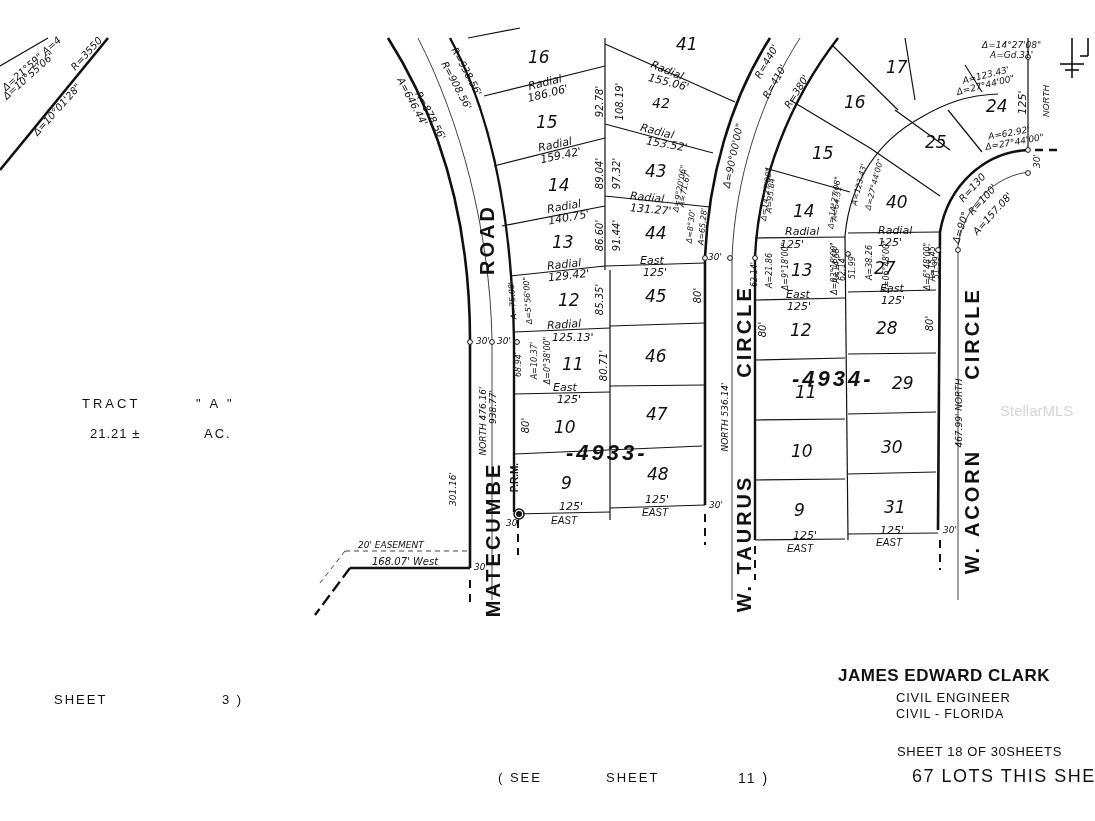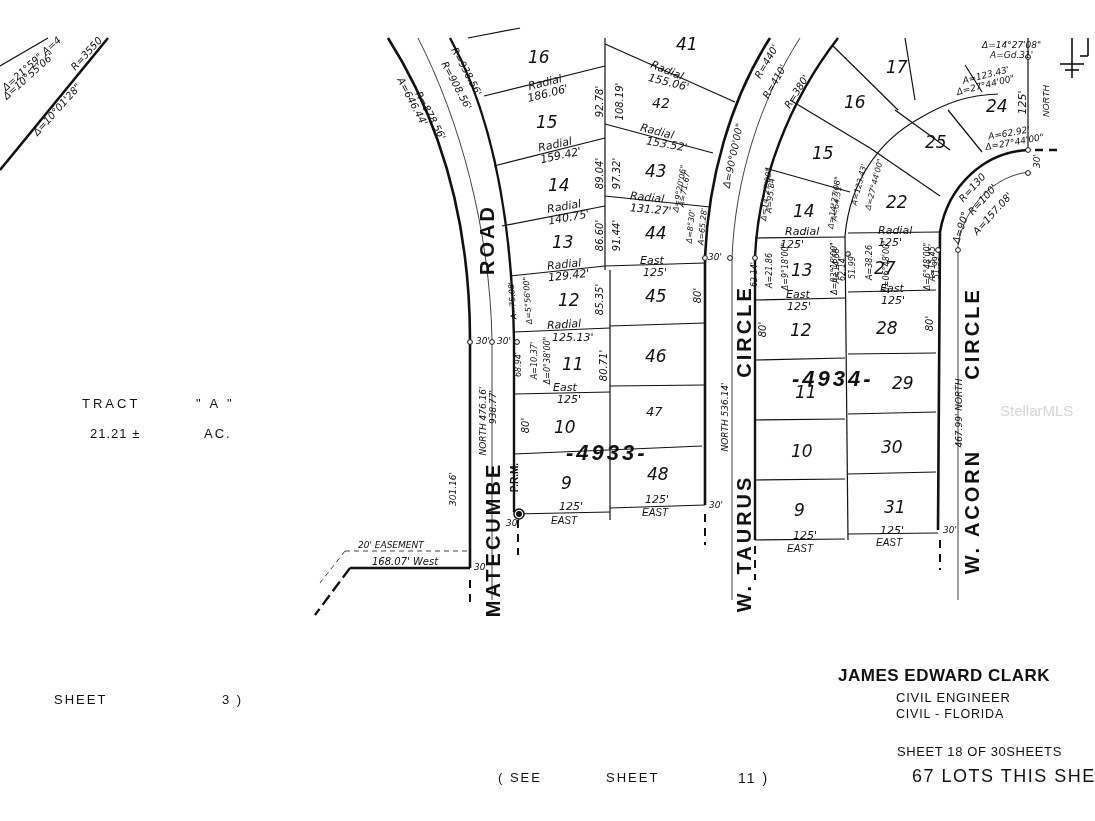--- a/index.html
+++ b/index.html
@@ -142,21 +142,21 @@
 <div class="lbl hand" style="left:558px;top:290px;font-size:17px;">12</div>
 <div class="lbl hand" style="left:562px;top:354px;font-size:17px;">11</div>
 <div class="lbl hand" style="left:554px;top:417px;font-size:17px;">10</div>
 <div class="lbl hand" style="left:561px;top:473px;font-size:17px;">9</div>
 <div class="lbl hand" style="left:676px;top:34px;font-size:17px;">41</div>
 <div class="lbl hand" style="left:652px;top:95px;font-size:14px;">42</div>
 <div class="lbl hand" style="left:645px;top:161px;font-size:17px;">43</div>
 <div class="lbl hand" style="left:645px;top:223px;font-size:17px;">44</div>
 <div class="lbl hand" style="left:645px;top:286px;font-size:17px;">45</div>
 <div class="lbl hand" style="left:645px;top:346px;font-size:17px;">46</div>
-<div class="lbl hand" style="left:646px;top:404px;font-size:13px;">47</div>
+<div class="lbl hand" style="left:646px;top:404px;font-size:17px;">47</div>
 <div class="lbl hand" style="left:647px;top:464px;font-size:17px;">48</div>
 
 <div class="lbl hand" style="left:528px;top:76px;font-size:11px;transform:rotate(-14deg);">Radial</div>
 <div class="lbl hand" style="left:527px;top:87px;font-size:11px;transform:rotate(-14deg);">186.06'</div>
 <div class="lbl hand" style="left:538px;top:138px;font-size:11px;transform:rotate(-12deg);">Radial</div>
 <div class="lbl hand" style="left:540px;top:149px;font-size:11px;transform:rotate(-12deg);">159.42'</div>
 <div class="lbl hand" style="left:547px;top:200px;font-size:11px;transform:rotate(-10deg);">Radial</div>
 <div class="lbl hand" style="left:548px;top:211px;font-size:11px;transform:rotate(-10deg);">140.75'</div>
 <div class="lbl hand" style="left:547px;top:258px;font-size:11px;transform:rotate(-6deg);">Radial</div>
 <div class="lbl hand" style="left:548px;top:269px;font-size:11px;transform:rotate(-6deg);">129.42'</div>
@@ -189,21 +189,21 @@
 <div class="lbl hand" style="left:886px;top:57px;font-size:17px;">17</div>
 <div class="lbl hand" style="left:844px;top:92px;font-size:17px;">16</div>
 <div class="lbl hand" style="left:812px;top:143px;font-size:17px;">15</div>
 <div class="lbl hand" style="left:793px;top:201px;font-size:17px;">14</div>
 <div class="lbl hand" style="left:791px;top:260px;font-size:17px;">13</div>
 <div class="lbl hand" style="left:790px;top:320px;font-size:17px;">12</div>
 <div class="lbl hand" style="left:795px;top:382px;font-size:17px;">11</div>
 <div class="lbl hand" style="left:791px;top:441px;font-size:17px;">10</div>
 <div class="lbl hand" style="left:794px;top:500px;font-size:17px;">9</div>
 <div class="lbl hand" style="left:925px;top:132px;font-size:17px;">25</div>
-<div class="lbl hand" style="left:886px;top:192px;font-size:17px;">22</div>
+<div class="lbl hand" style="left:886px;top:192px;font-size:17px;">40</div>
 <div class="lbl hand" style="left:874px;top:258px;font-size:17px;">27</div>
 <div class="lbl hand" style="left:876px;top:318px;font-size:17px;">28</div>
 <div class="lbl hand" style="left:892px;top:373px;font-size:17px;">29</div>
 <div class="lbl hand" style="left:881px;top:437px;font-size:17px;">30</div>
 <div class="lbl hand" style="left:884px;top:497px;font-size:17px;">31</div>
 <div class="lbl hand" style="left:986px;top:96px;font-size:17px;">24</div>
 
 <div class="lbl hand" style="left:785px;top:225px;font-size:11px;">Radial</div>
 <div class="lbl hand" style="left:780px;top:238px;font-size:11px;">125'</div>
 <div class="lbl hand" style="left:786px;top:288px;font-size:11px;">East</div>

